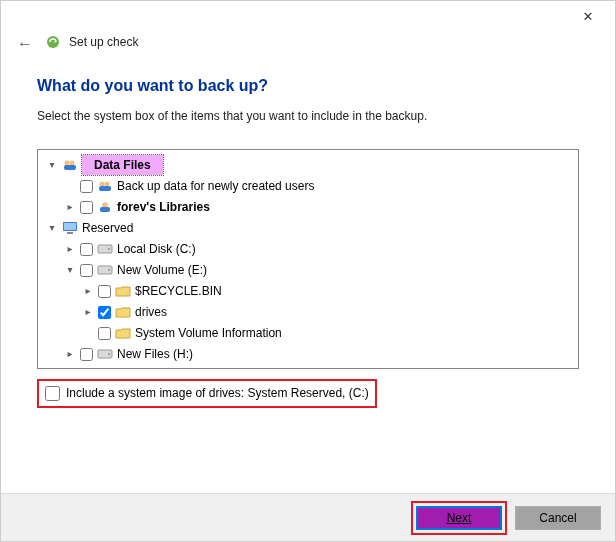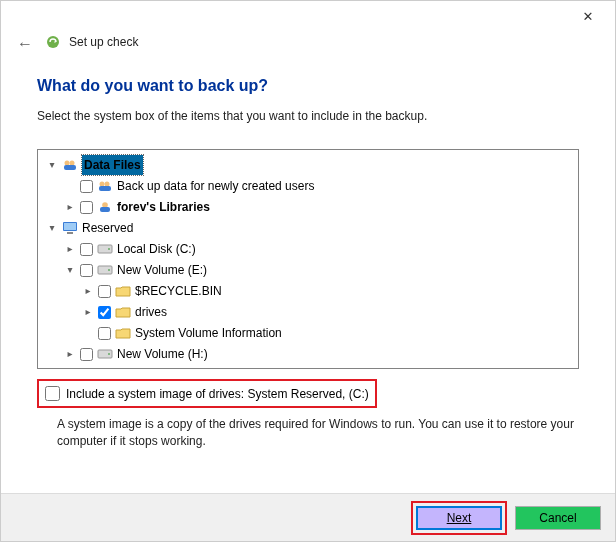--- a/index.html
+++ b/index.html
@@ -108,30 +108,30 @@
   .ico {
     width: 16px;
     height: 16px;
     display: inline-flex;
     align-items: center;
     justify-content: center;
   }
   .node-label { font-size: 12px; color: #000; }
   .node-label.bold { font-weight: 600; }
   .node-label.selected {
-    background: #0369a1;
+    background: #f0abfc;
     outline: 1px dotted #666;
-    padding: 0 2px;
+    padding: 0 12px;
   }
   .system-image-row {
     margin-top: 10px;
     border: 2px solid #e01b24;
     padding: 5px 6px;
     display: inline-flex;
-    align-items: center;
+    align-items: flex-start;
     gap: 6px;
   }
   .system-image-row input[type="checkbox"] {
     width: 15px;
     height: 15px;
   }
   .system-image-label {
     font-size: 12px;
   }
   .hint {
@@ -151,33 +151,33 @@
     border-top: 1px solid #dcdcdc;
     display: flex;
     justify-content: flex-end;
     align-items: center;
     padding-right: 14px;
     gap: 8px;
   }
   .btn {
     min-width: 86px;
     height: 24px;
-    background: #22c55e;
+    background: #a3a3a3;
     border: 1px solid #adadad;
     font-size: 12px;
     cursor: pointer;
     font-family: inherit;
   }
   .btn-primary-wrap {
     border: 2px solid #e01b24;
     padding: 3px;
   }
   .btn-primary {
     border: 2px solid #0078d7;
-    background: #c4b5fd;
+    background: #a21caf;
     text-decoration: underline;
   }
 </style>
 </head>
 <body>
 
 <div class="titlebar">
   <div class="close-btn">
     <span>✕</span>
   </div>
@@ -324,35 +324,34 @@
             <li>
               <span class="node">
                 <span class="expander">▸</span>
                 <input type="checkbox" style="">
                 <span class="ico">
                   <svg width="16" height="10" viewBox="0 0 16 10">
                       <rect x="1" y="1" width="14" height="8" rx="1" fill="#d9d9d9" stroke="#999"></rect>
                       <circle cx="12" cy="5" r="1" fill="#6a6"></circle>
                     </svg>
                 </span>
-                <span class="node-label">New Volume (H:)</span>
+                <span class="node-label">New Files (H:)</span>
               </span>
             </li>
           </ul>
         </li>
       </ul>
     </div>
   </div>
 
   <div class="system-image-row">
     <input type="checkbox" style="">
     <span class="system-image-label">Include a system image of drives: System Reserved, (C:)</span>
   </div>
 
-  <div class="hint">A system image is a copy of the drives required for Windows to run. You can use it to restore your computer if it stops working.</div>
 </div>
 
 <div class="footer">
   <span class="btn-primary-wrap">
     <button class="btn btn-primary">Next</button>
   </span>
   <button class="btn">Cancel</button>
 </div>
 
 </body></html>

